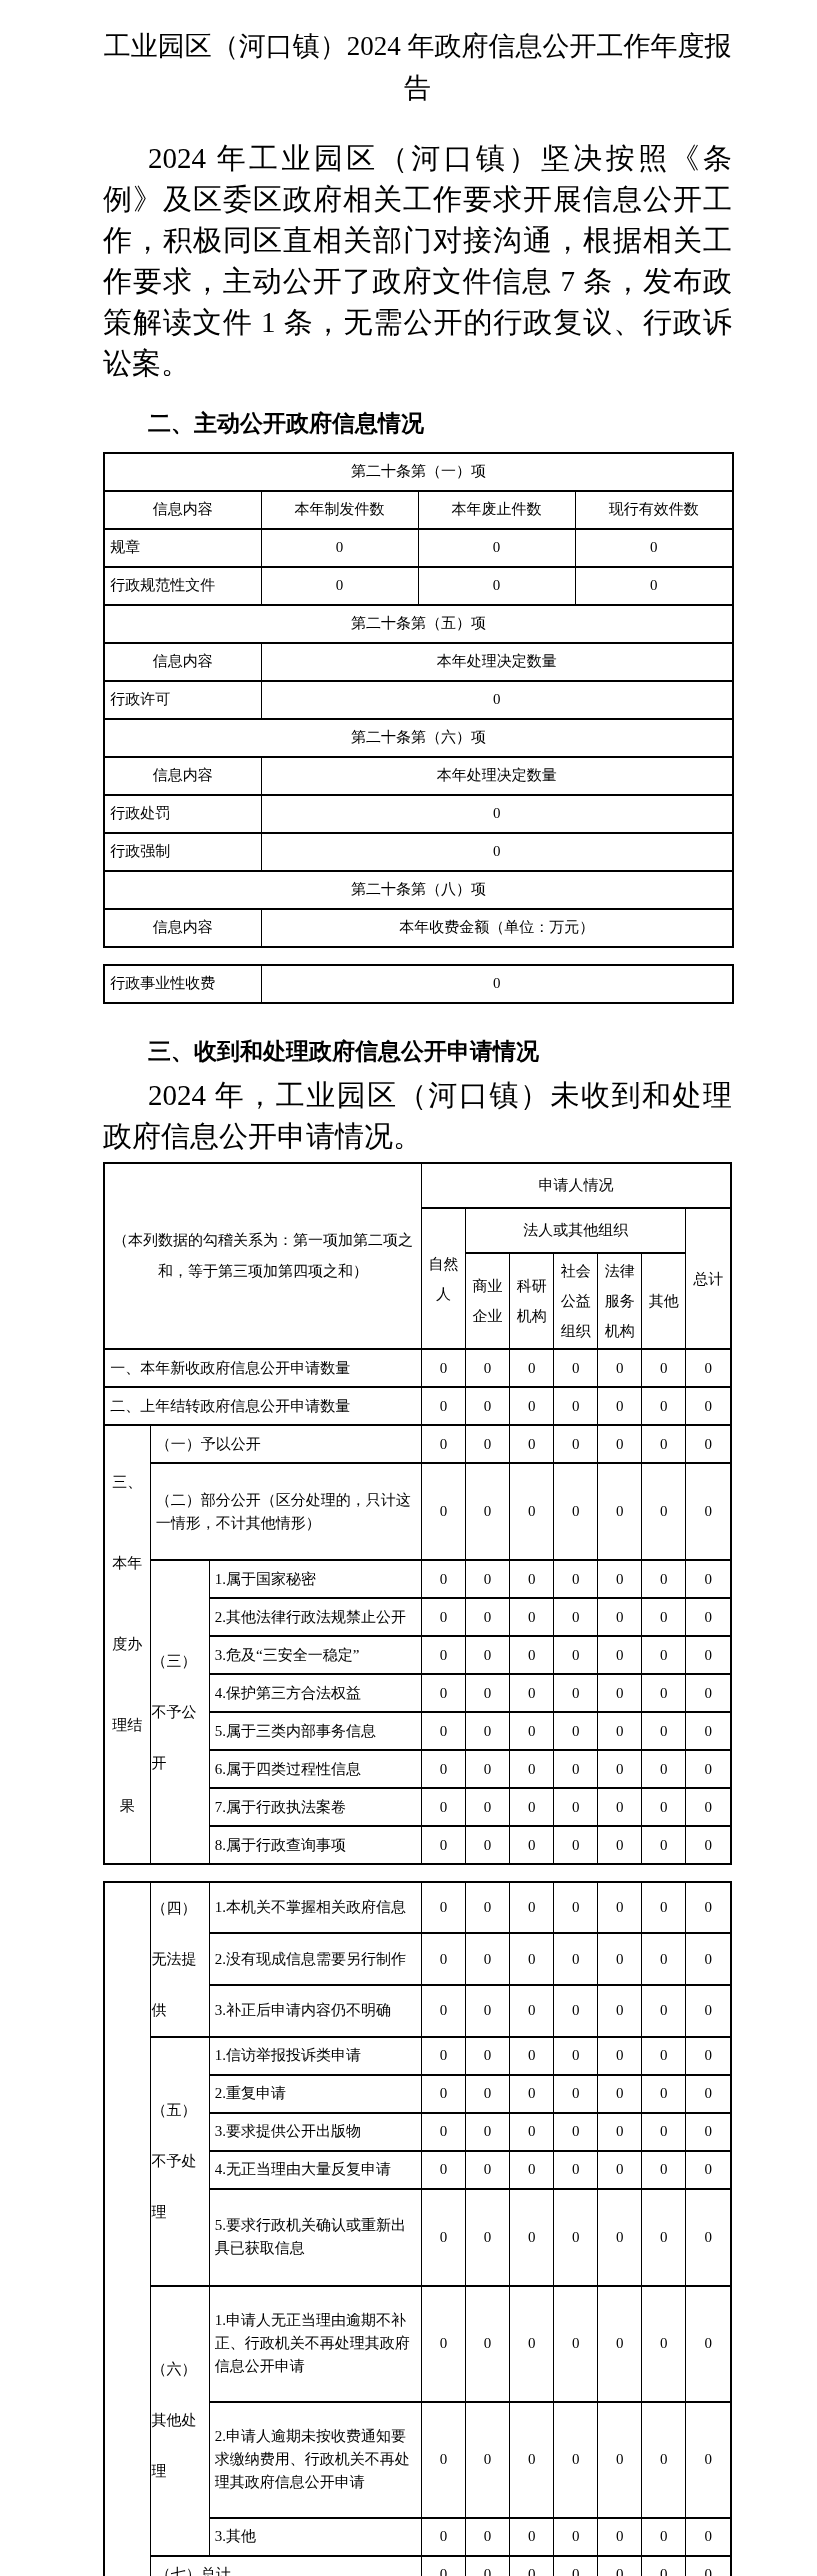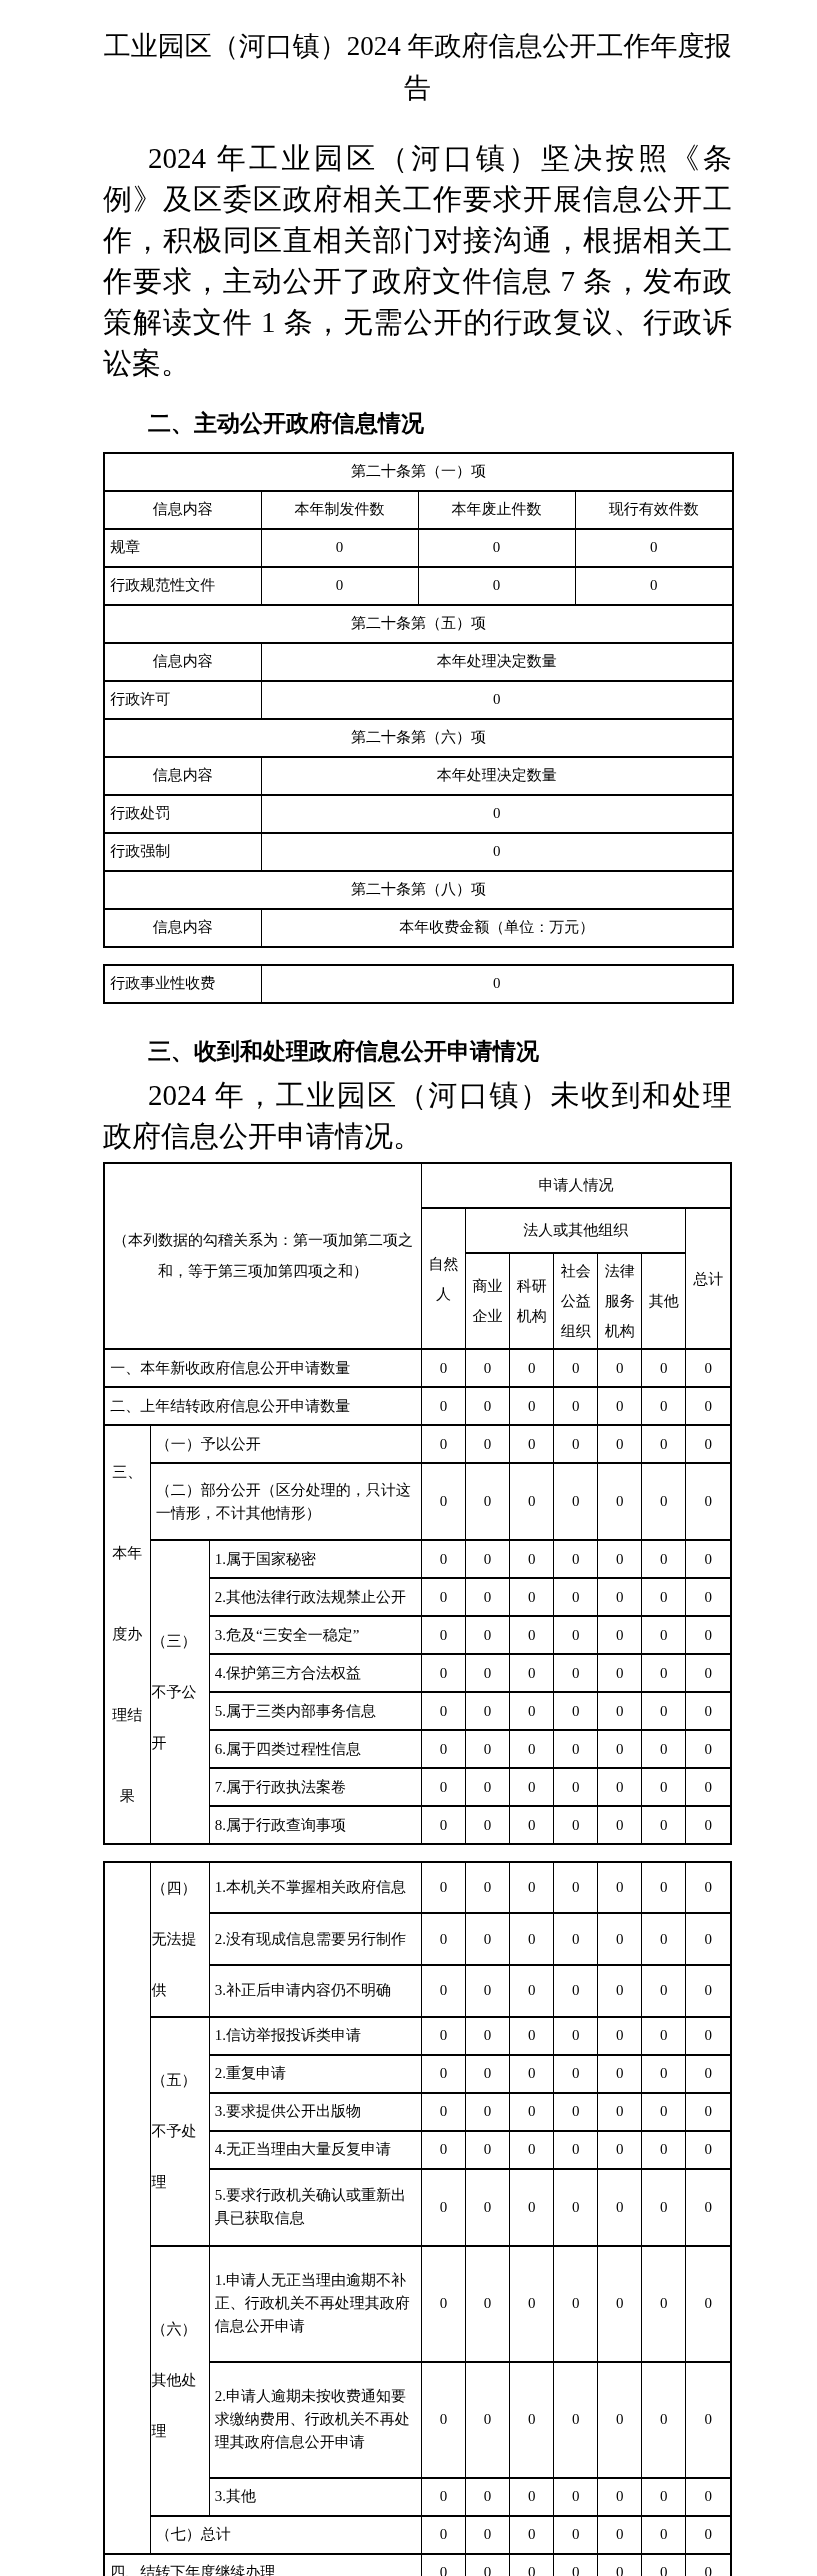--- a/index.html
+++ b/index.html
@@ -35,21 +35,21 @@
   }
   table,td{border:1px solid #000;}
   table{border-width:2.1px;}
   td{
     border-top-width:2.1px;border-bottom-width:2.1px;
     padding:3.1px 5.2px;vertical-align:middle;
     text-align:center;word-break:break-all;
   }
   td.thin-b{border-bottom-width:1px;}
   td.lbl{text-align:left;}
-  .rS{height:38px;} .rH{height:38px;} .rM{height:77px;} .rL{height:116px;}
+  .rS{height:38px;} .rH{height:38px;} .rM{height:97px;} .rL{height:116px;}
   .hdr1{height:45px;} .hdr2{height:45px;} .hdr3{height:93px;}
   td.note{text-align:center;line-height:2.1;}
   td.wrap2{line-height:2.0;padding:2.1px 6.2px;}
   td.groupcol{line-height:5.4;padding:0 3.1px;}
   td.subgroup{line-height:3.4;padding:0 1px;text-align:left;}
   .page-gap{height:15.5px;}
   .t1{margin-left:0;}
 </style>
 </head>
 <body>

